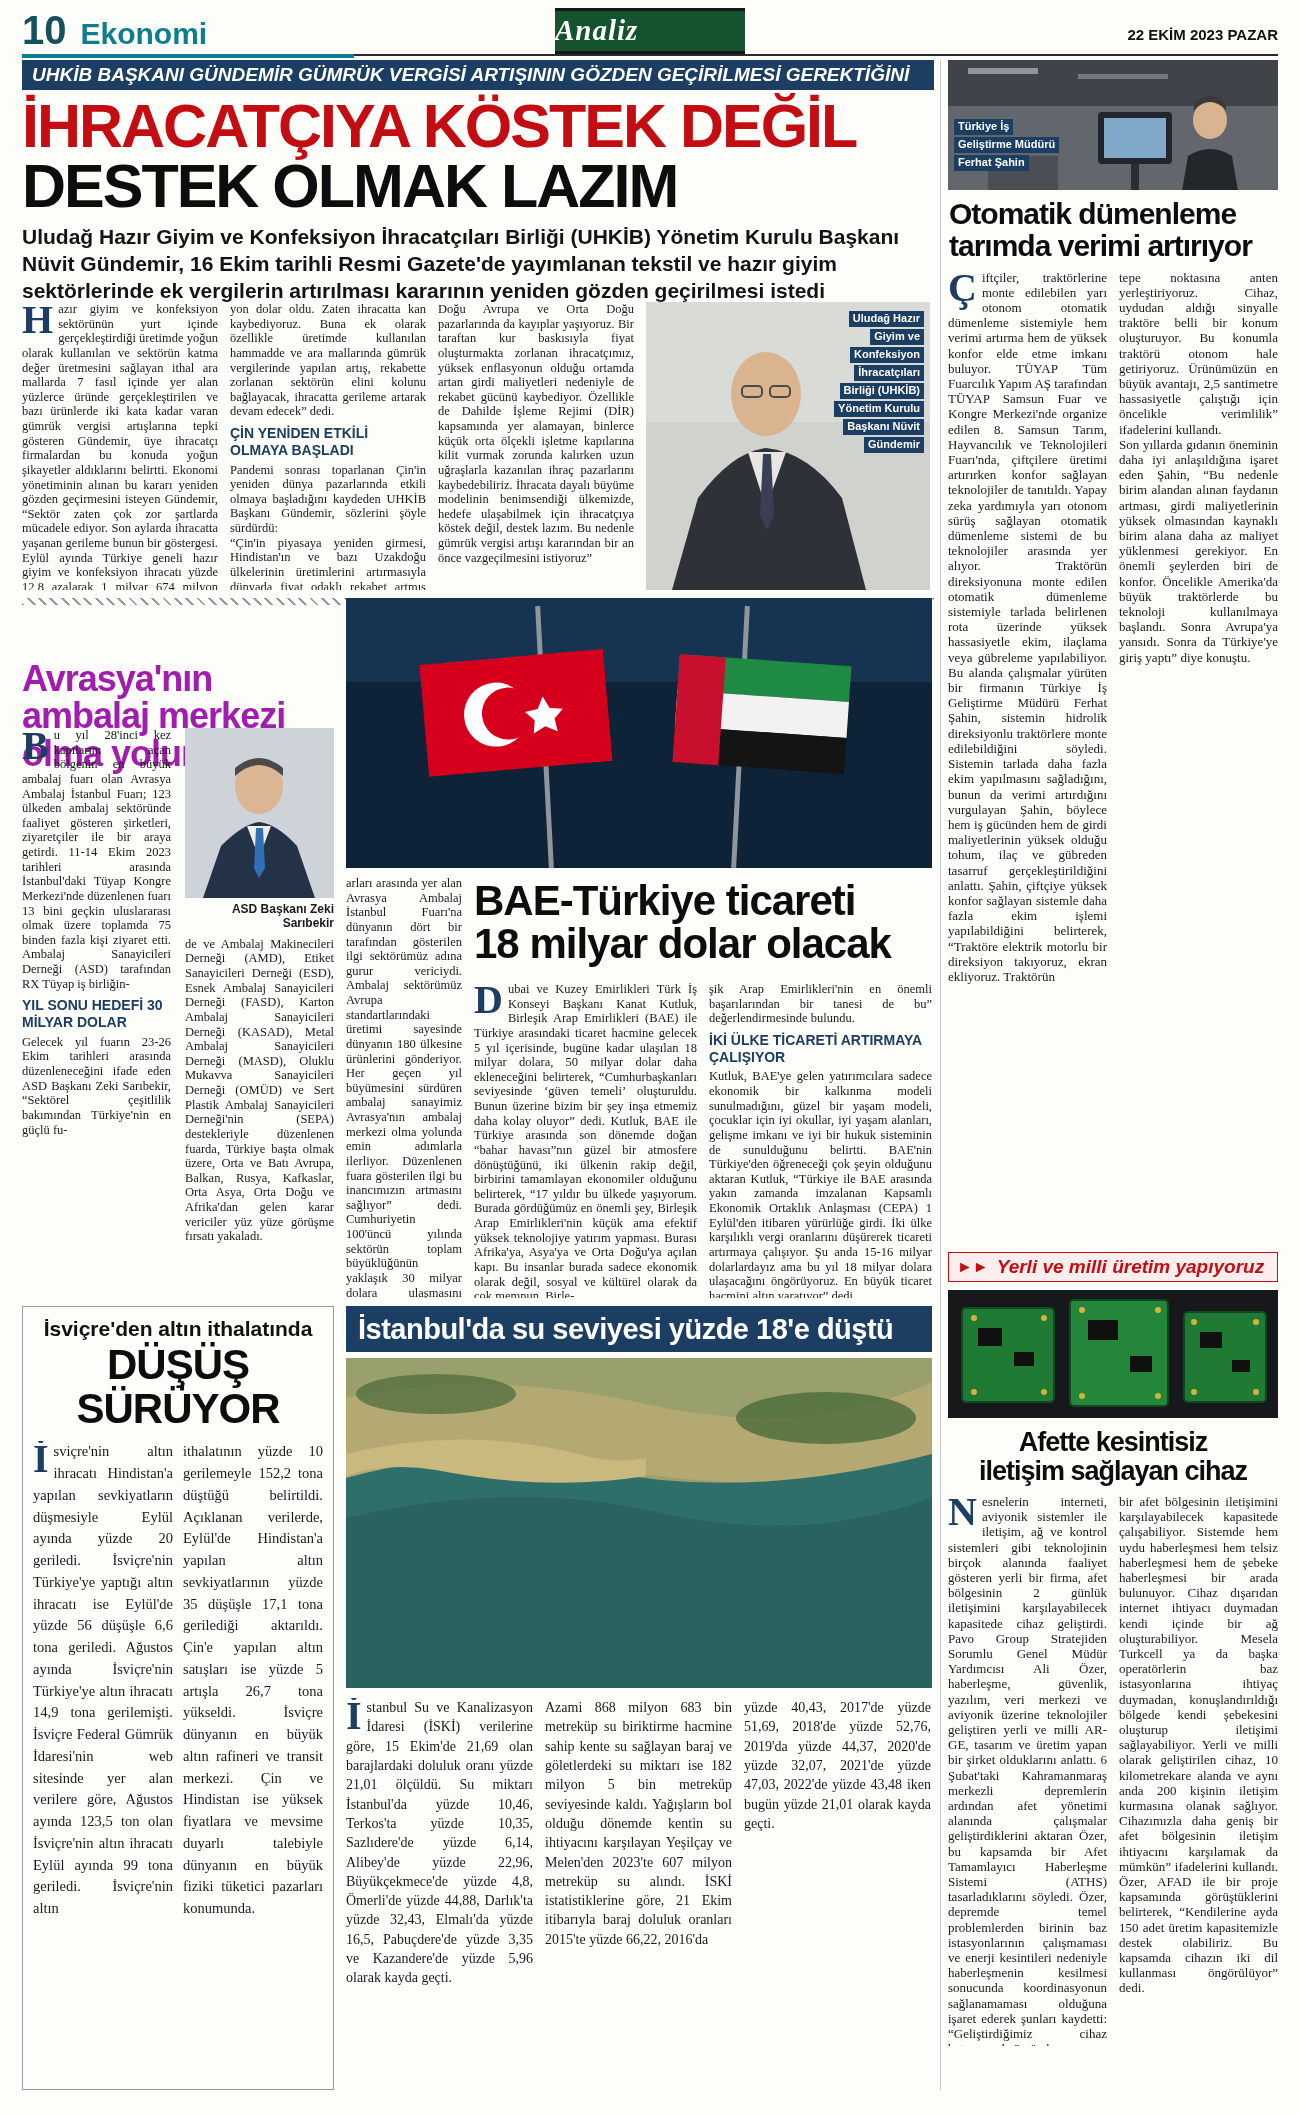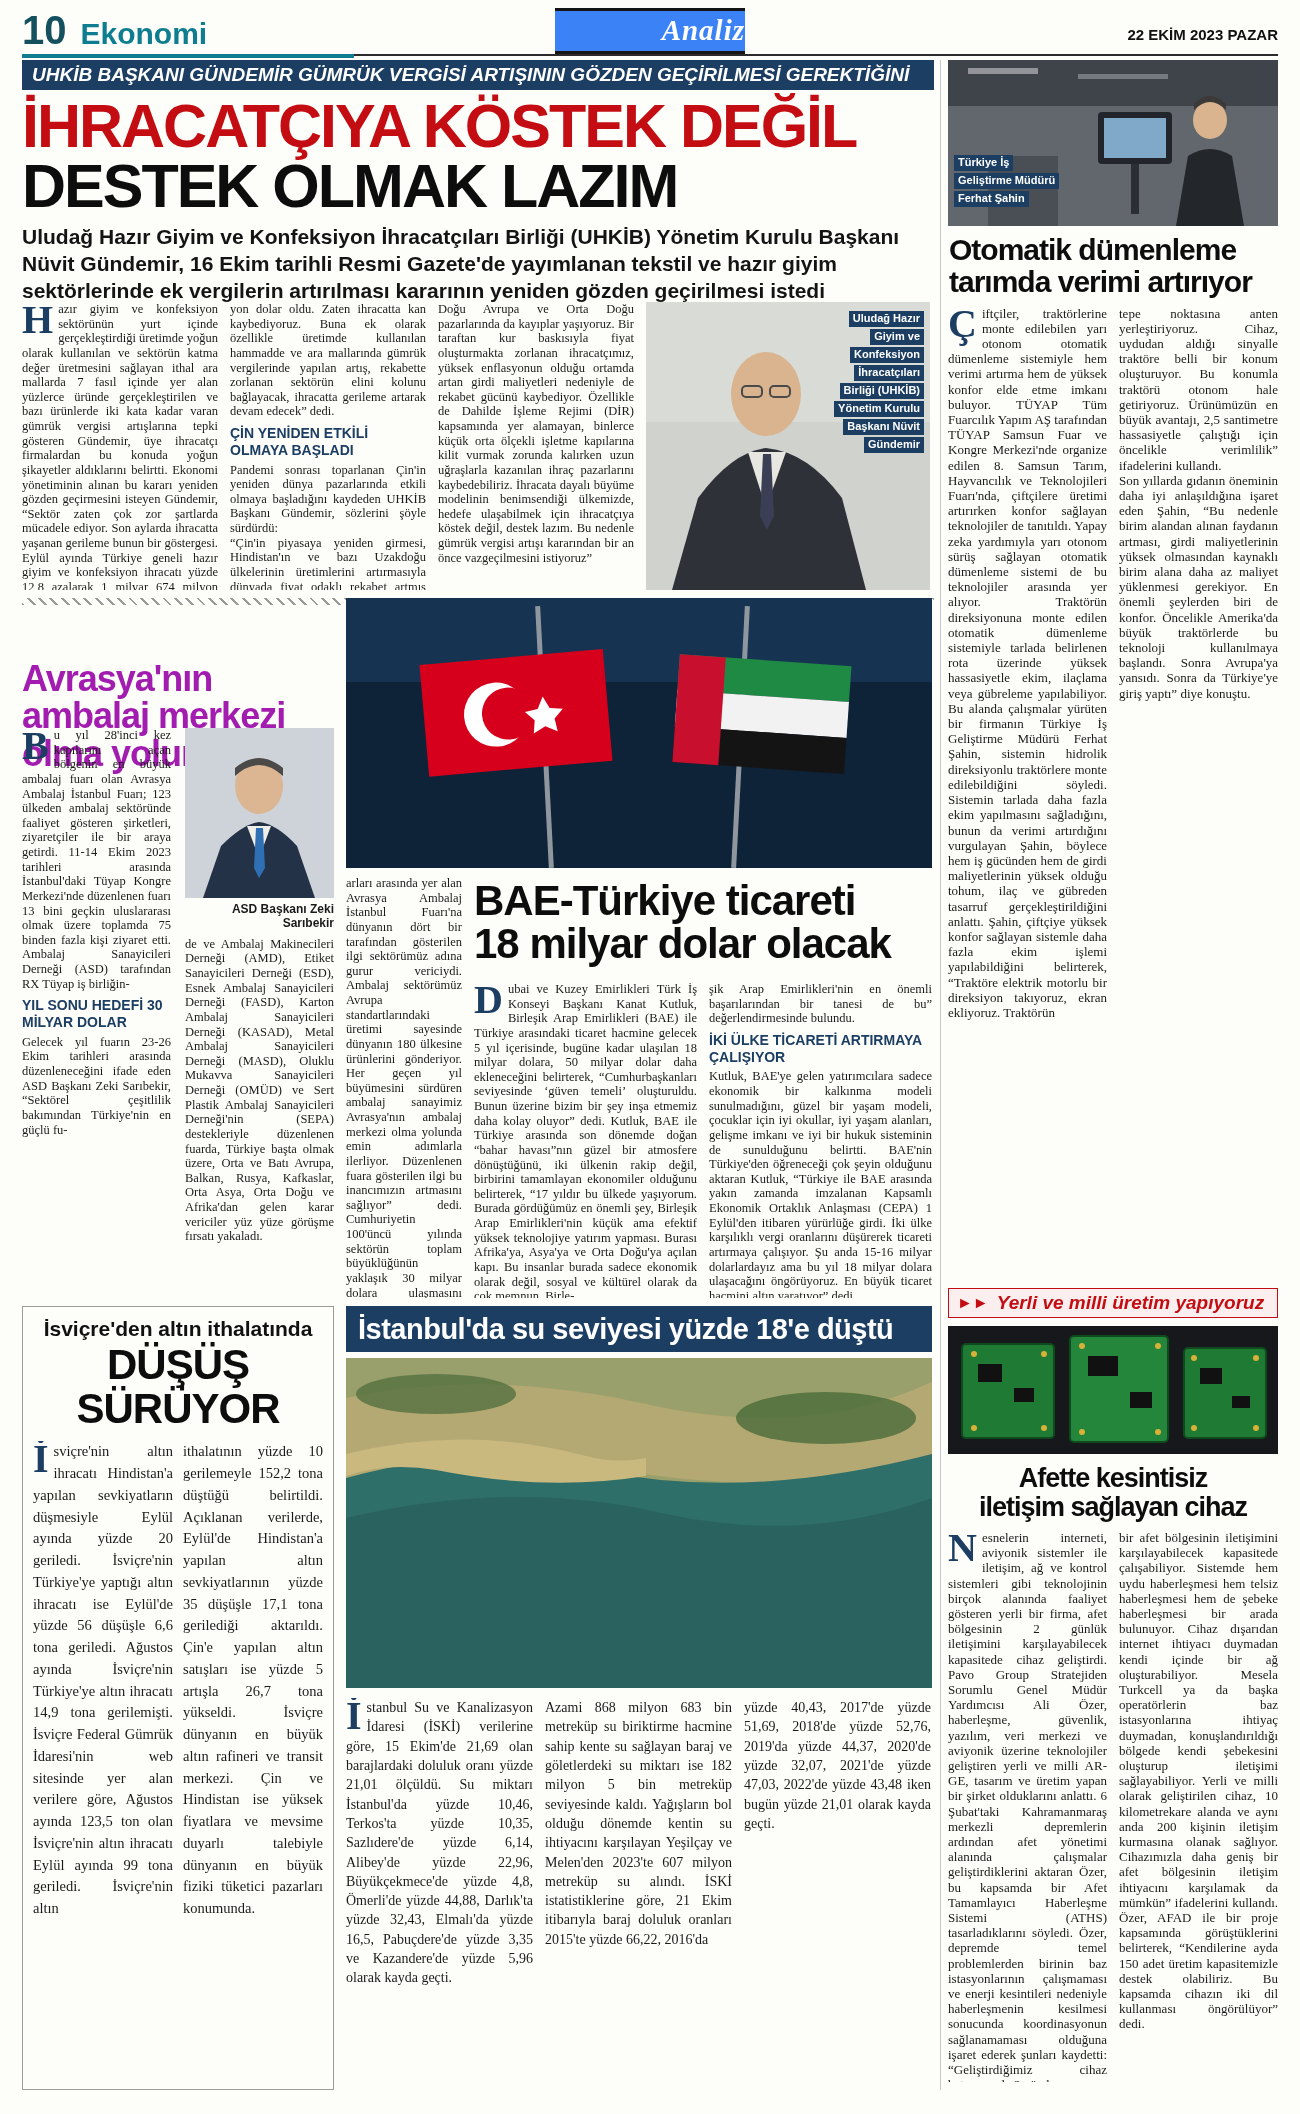--- a/index.html
+++ b/index.html
@@ -3,22 +3,22 @@
 <meta charset="utf-8">
 <style>
   html,body{margin:0;padding:0;background:#e8e8e4;}
   .page{position:relative;width:1300px;height:2114px;background:#fdfdfa;margin:0 auto;overflow:hidden;
         font-family:"Liberation Serif",serif;color:#1a1a1a;}
   
   .hdr{position:absolute;left:22px;top:6px;width:1256px;height:48px;border-bottom:2px solid #2b2b2b;}
   .hdr .teal-rule{position:absolute;left:0;bottom:-4px;width:332px;height:4px;background:#0e7d8f;}
   .pageno{font:bold 40px/48px "Liberation Sans",sans-serif;color:#15505e;margin-right:14px;text-align:right;}
   .secname{font:bold 30px/48px "Liberation Sans",sans-serif;color:#0e7d8f;}
-  .logo{position:absolute;left:533px;top:2px;width:190px;height:40px;background:#3b82f6;border-top:3px solid #151515;border-bottom:3px solid #151515;
-        color:#fff;font:bold italic 29px/38px "Liberation Serif",serif;text-align:right;letter-spacing:1px;}
+  .logo{position:absolute;left:533px;top:2px;width:190px;height:40px;background:#14532d;border-top:3px solid #151515;border-bottom:3px solid #151515;
+        color:#fff;font:bold italic 29px/38px "Liberation Serif",serif;text-align:left;letter-spacing:1px;}
   .dateline{position:absolute;right:0;top:20px;font:bold 15px "Liberation Sans",sans-serif;color:#111;}
   
   .kicker{position:absolute;left:22px;top:60px;width:902px;height:30px;background:#1c3e63;color:#fff;
           font:bold italic 19px/30px "Liberation Sans",sans-serif;padding-left:10px;overflow:hidden;}
   .mh{position:absolute;left:22px;width:912px;font-family:"Liberation Sans",sans-serif;font-weight:bold;
       font-size:61px;line-height:1;letter-spacing:-2px;}
   .mh1{top:96px;color:#c40d12;}
   .mh2{top:156px;color:#0d0d0d;}
   .deck{position:absolute;left:22px;top:224px;width:908px;font:bold 21px/1.28 "Liberation Sans",sans-serif;color:#141414;}
   .main-body{position:absolute;left:22px;top:302px;width:912px;height:288px;display:flex;gap:12px;}
@@ -42,21 +42,21 @@
   .pack-cap{font:bold 12px/1.2 "Liberation Sans",sans-serif;text-align:right;margin:4px 0 6px 0;}
   .pack-colC{position:absolute;left:346px;top:876px;width:116px;height:422px;}
   
   .flags{position:absolute;left:346px;top:598px;width:586px;height:270px;overflow:hidden;background:#0e2238;}
   .uae-h{position:absolute;left:474px;top:880px;width:458px;font:bold 42px/1.02 "Liberation Sans",sans-serif;letter-spacing:-1px;color:#0d0d0d;}
   .uae-body{position:absolute;left:474px;top:982px;width:458px;height:316px;display:flex;gap:12px;}
   .uae-col{width:223px;height:316px;}
   
   .vrule{position:absolute;left:940px;top:60px;width:1px;height:2030px;background:#c7c7c7;}
   .right-col{position:absolute;left:948px;top:60px;width:330px;}
-  .tr-photo{position:relative;width:330px;height:166px;background:#5a5f66;overflow:hidden;}
+  .tr-photo{position:relative;width:330px;height:130px;background:#5a5f66;overflow:hidden;}
   .tr-h{font:bold 30px/1.06 "Liberation Sans",sans-serif;letter-spacing:-1px;margin:8px 0 8px 1px;color:#0d0d0d;}
   .tr-body{display:flex;gap:12px;height:972px;}
   .tr-col{width:159px;height:972px;font-size:13px;}
   .banner{margin-top:10px;height:28px;display:flex;align-items:center;gap:8px;background:#fbeeee;border:1px solid #c40d12;padding:0 8px;}
   .banner .arrow{color:#c40d12;font:bold 16px "Liberation Sans",sans-serif;}
   .banner .btxt{color:#c40d12;font:bold italic 19px "Liberation Sans",sans-serif;white-space:nowrap;}
   .pcb{width:330px;height:128px;background:#16181c;margin-top:8px;overflow:hidden;}
   .dis-h{font:bold 27px/1.08 "Liberation Sans",sans-serif;text-align:center;margin:10px 0 8px 0;letter-spacing:-1px;color:#0d0d0d;}
   .dis-body{display:flex;gap:12px;height:552px;}
   .dis-col{width:159px;height:552px;font-size:13px;}

